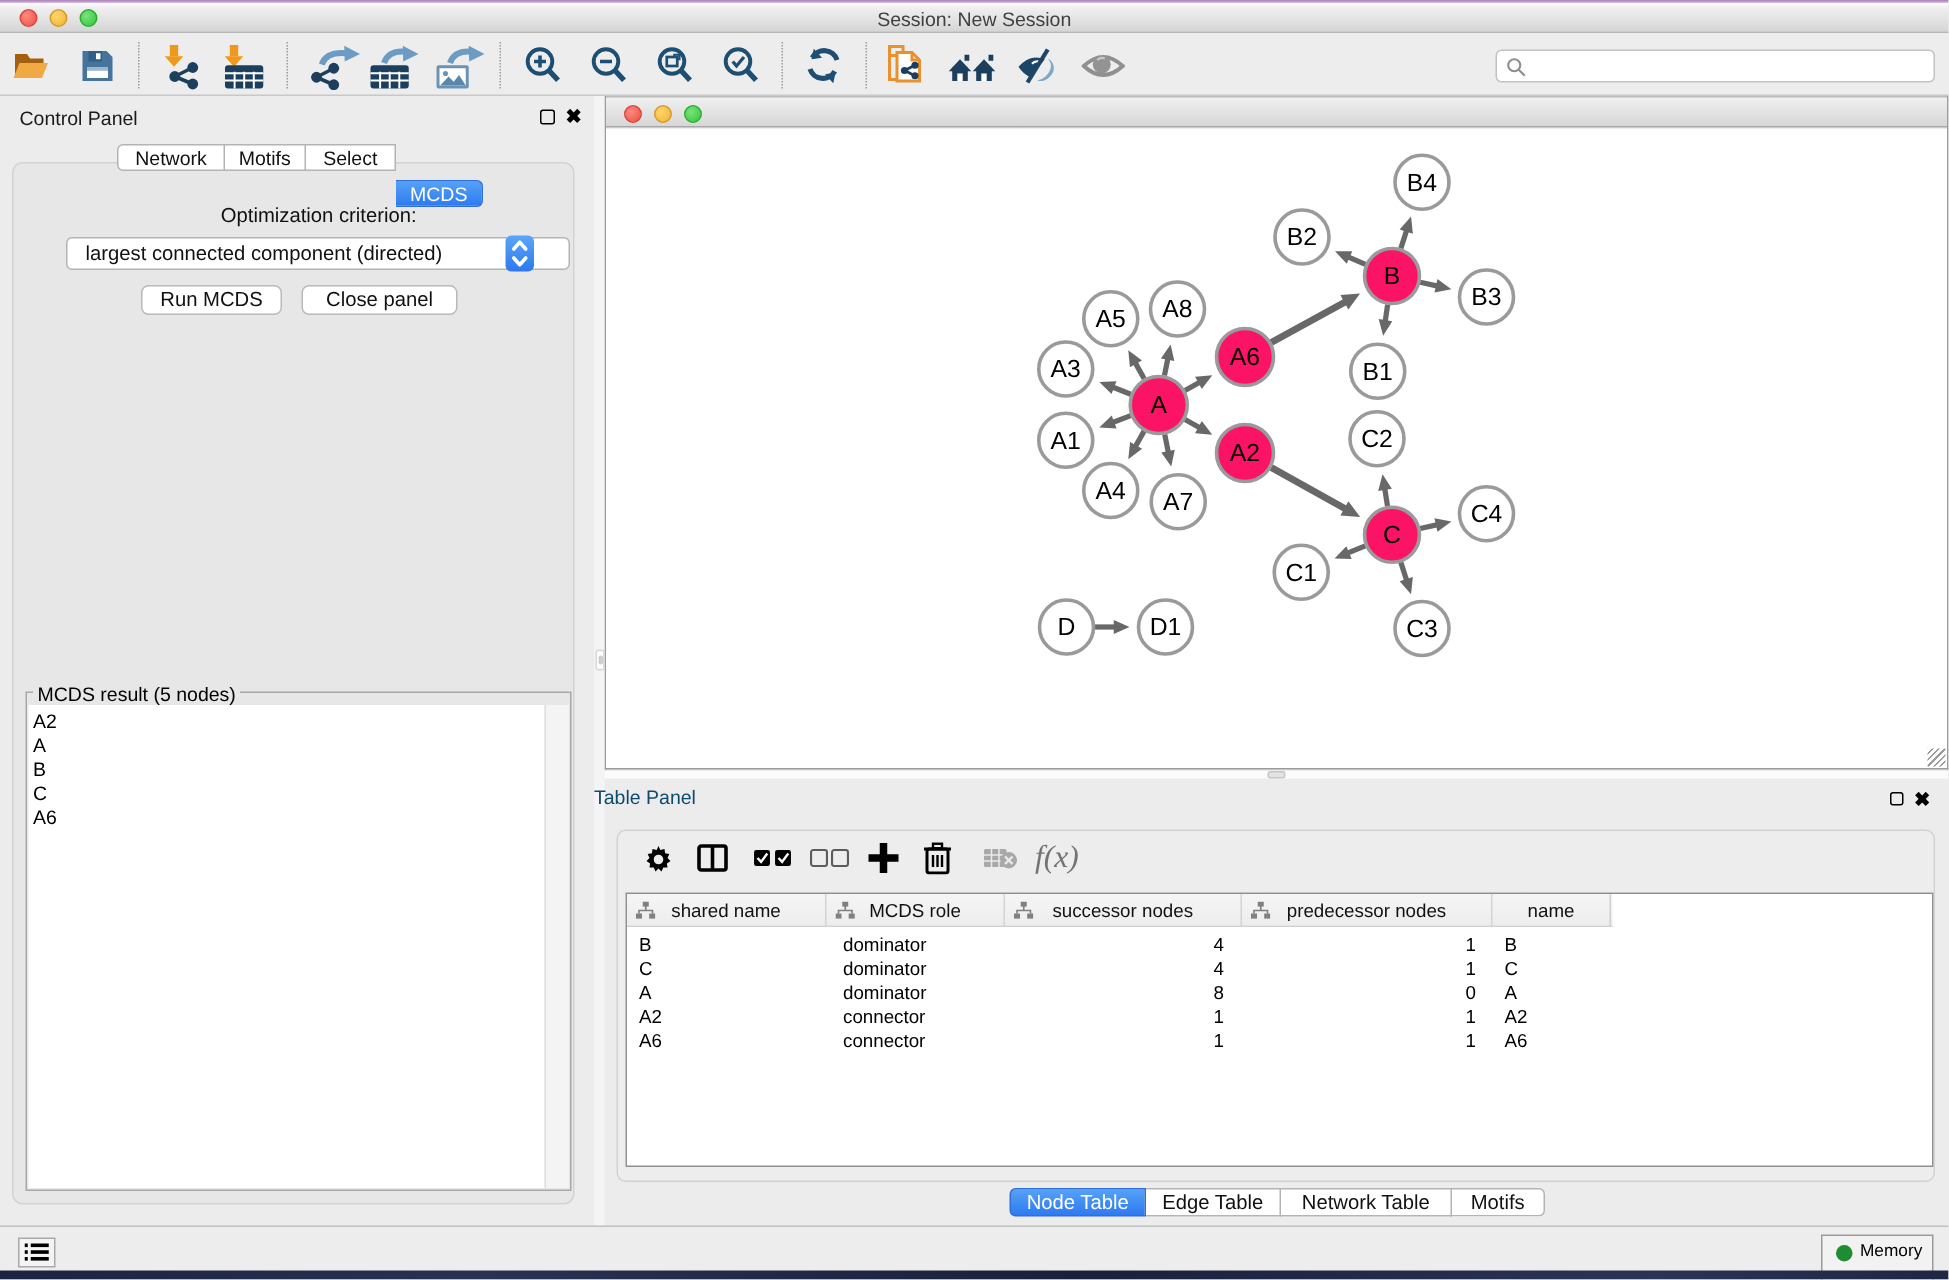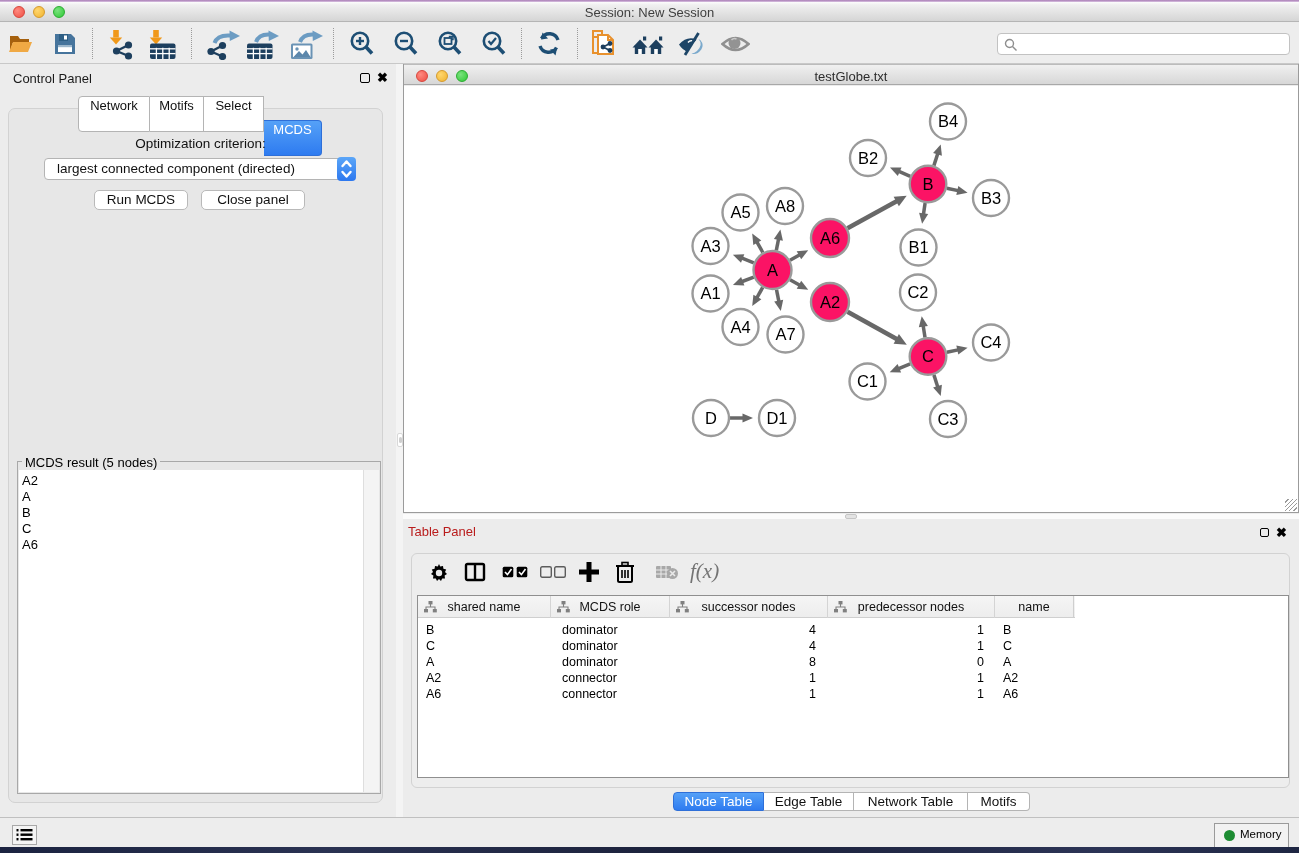--- a/index.html
+++ b/index.html
@@ -13,40 +13,40 @@
 
 #toolbar { left:0; top:23px; width:1299px; height:41px; background:#ededed; border-bottom:1px solid #c8c8c8; }
 .sep { position:absolute; top:5px; height:31px; width:0; border-left:1px dotted #9a9a9a; }
 .tbi { position:absolute; top:7px; }
 #search { position:absolute; left:997px; top:10px; width:293px; height:22px; background:#fff; border:1px solid #c2c2c2; border-radius:4px; }
 
 #cp-title { left:13px; top:71px; font-size:13px; color:#1a1a1a; }
 #cp-sq { left:360px; top:73px; width:10px; height:10px; border:1.5px solid #000; border-radius:2px; }
 #cp-x { left:377px; top:70px; font-size:13px; font-weight:bold; color:#000; }
 #cp-panel { left:8px; top:108px; width:375px; height:695px; background:#e7e7e7; border:1px solid #d2d2d2; border-radius:7px; }
-.tab { position:absolute; top:96px; height:36px; background:#fff; border:1px solid #b4b4b4; border-left:none; font-size:13px; color:#111; text-align:center; line-height:17px; }
+.tab { position:absolute; top:96px; height:18px; background:#fff; border:1px solid #b4b4b4; border-left:none; font-size:13px; color:#111; text-align:center; line-height:17px; }
 #tab-mcds { background:linear-gradient(#55a1f7,#2e7bf0); color:#fff; border-color:#2e6fd8; }
-#opt-label { left:4px; top:136px; width:393px; text-align:center; font-size:13.5px; color:#111; }
-#opt-select { left:44px; top:158px; width:311px; height:22px; background:#fff; border:1px solid #b4b4b4; border-radius:4px; font-size:13.5px; color:#111; line-height:20px; padding-left:12px; }
+#opt-label { left:16px; top:136px; width:393px; text-align:center; font-size:13.5px; color:#111; }
+#opt-select { left:44px; top:158px; width:336px; height:22px; background:#fff; border:1px solid #b4b4b4; border-radius:4px; font-size:13.5px; color:#111; line-height:20px; padding-left:12px; }
 #opt-stepper { left:337px; top:157px; width:19px; height:24px; border-radius:4px; background:linear-gradient(#5ba6f8,#2d78ef); }
 .btn { position:absolute; top:190px; height:20px; background:#fff; border:1px solid #b9b9b9; border-radius:5px; font-size:13.5px; color:#111; text-align:center; line-height:18px; }
 #fieldset { left:17px; top:461px; width:364px; height:333px; border:1px solid #a8a8a8; }
 #legend { left:22px; top:455px; background:#e7e7e7; padding:0 3px; font-size:13px; color:#000; }
 #mcds-list { left:19px; top:470px; width:360px; height:322px; background:#fff; font-size:13px; color:#000; padding-top:3px; }
 #mcds-list div { padding-left:3px; height:16px; line-height:16px; }
 #mcds-scroll { left:363px; top:470px; width:16px; height:322px; background:#f4f4f4; border-left:1px solid #dedede; }
 
 #netwin { left:403px; top:64px; width:896px; height:449px; border:1px solid #9b9b9b; border-top:none; }
 #net-titlebar { position:absolute; left:0; top:0; width:894px; height:21px; background:linear-gradient(#f0f0f0,#d7d7d7); border-bottom:1px solid #a8a8a8; border-top:1px solid #bbb; }
 #net-title { position:absolute; left:0; right:0; top:4px; text-align:center; font-size:13px; color:#2d2d2d; }
 #net-canvas { position:absolute; left:0; top:22px; width:894px; height:426px; background:#fff; }
 #grip { position:absolute; right:1px; bottom:1px; width:12px; height:12px;
   background:repeating-linear-gradient(135deg, transparent, transparent 2px, #9a9a9a 2px, #9a9a9a 3px); }
 
-#tp-title { left:408px; top:524px; font-size:13px; color:#b91c1c; }
+#tp-title { left:396px; top:524px; font-size:13px; color:#0c4a6e; }
 #tp-sq { left:1260px; top:528px; width:9px; height:9px; border:1.5px solid #000; border-radius:2px; }
 #tp-x { left:1276px; top:525px; font-size:13px; font-weight:bold; color:#000; }
 #tp-box { left:411px; top:553px; width:879px; height:235px; background:#ededed; border:1px solid #d2d2d2; border-radius:6px; }
 #tp-table { left:417px; top:595px; width:872px; height:183px; background:#fff; border:1px solid #8f8f8f; }
 #tp-header { position:absolute; left:0; top:0; height:22px; background:linear-gradient(#f5f5f5,#ededed); border-bottom:1px solid #cfcfcf; }
 .hcol { position:absolute; top:0; height:22px; border-right:1px solid #d4d4d4; font-size:12.5px; color:#111; text-align:center; line-height:22px; }
 .hicon { position:absolute; left:7px; top:5px; }
 .trow { position:absolute; left:0; height:16px; font-size:12.5px; color:#000; }
 .trow span { position:absolute; top:1px; }
 
@@ -238,21 +238,20 @@
     <div>A6</div>
   </div>
 <div class="abs" id="mcds-scroll"></div>
 <div class="abs" id="legend">MCDS result (5 nodes)</div>
 
 <div class="abs" id="netwin">
   <div id="net-titlebar">
     <div class="light" style="left:12px;top:5px;background:radial-gradient(circle at 35% 35%,#ff8a80,#ee4f44);border:0.5px solid #d8453c;"></div>
     <div class="light" style="left:32px;top:5px;background:radial-gradient(circle at 35% 35%,#ffd66e,#f0b32e);border:0.5px solid #d69a2b;"></div>
     <div class="light" style="left:52px;top:5px;background:radial-gradient(circle at 35% 35%,#7be27f,#2fc934);border:0.5px solid #2aad31;"></div>
-    <div id="net-title">testGlobe.txt</div>
   </div>
   <div id="net-canvas">
   <svg width="894" height="426" viewBox="0 0 894 426" font-family="Liberation Sans, sans-serif">
 <line x1="358.8" y1="166.5" x2="352.3" y2="154.9" stroke="#686868" stroke-width="3.5"></line>
 <polygon points="348.2,147.5 357.3,154.4 349.3,158.9" fill="#686868"></polygon>
 <line x1="372.3" y1="164.4" x2="374.8" y2="151.9" stroke="#686868" stroke-width="3.5"></line>
 <polygon points="376.4,143.6 378.9,154.7 369.9,153.0" fill="#686868"></polygon>
 <line x1="349.8" y1="176.8" x2="336.8" y2="171.7" stroke="#686868" stroke-width="3.5"></line>
 <polygon points="328.9,168.7 340.3,168.2 337.0,176.7" fill="#686868"></polygon>
 <line x1="349.8" y1="191.1" x2="336.9" y2="196.0" stroke="#686868" stroke-width="3.5"></line>

